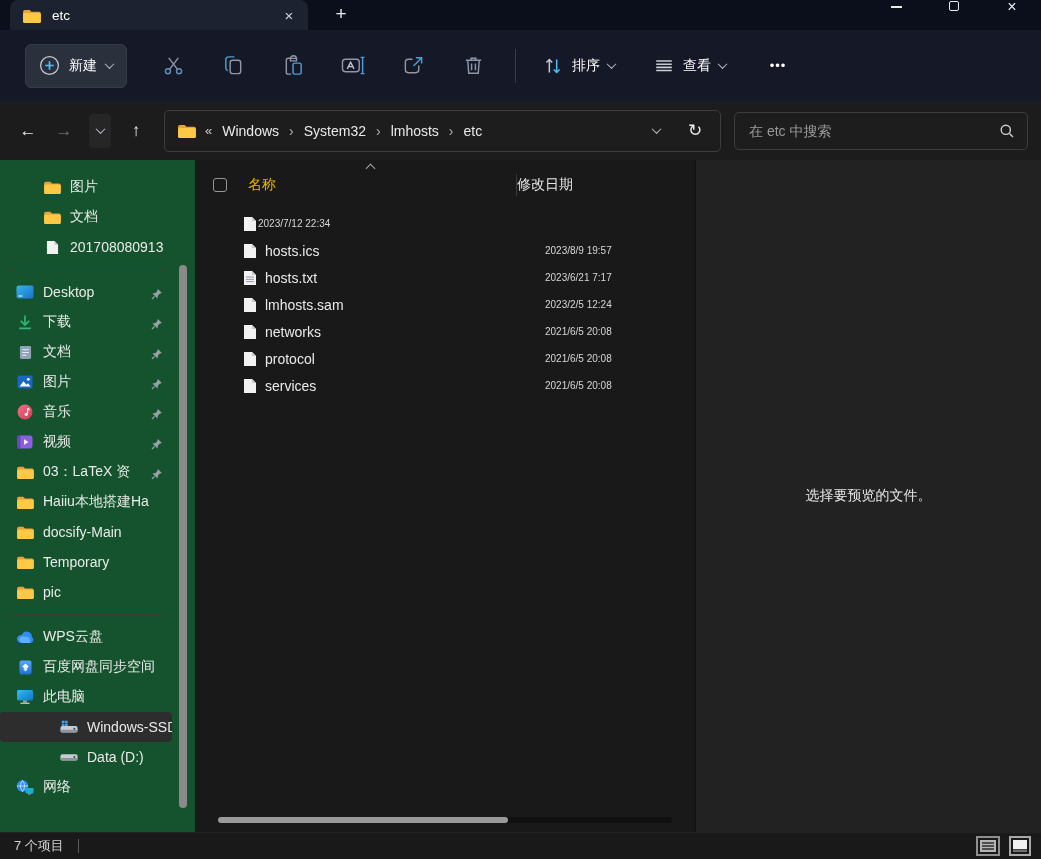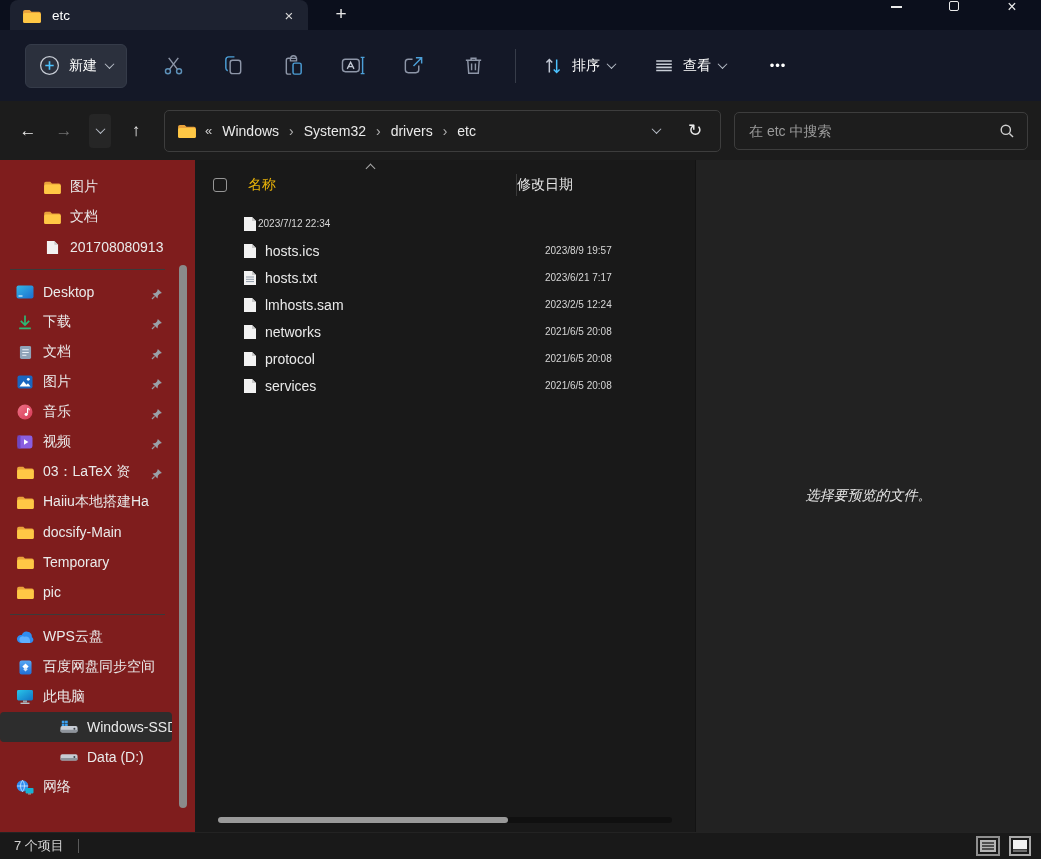--- a/index.html
+++ b/index.html
@@ -53,21 +53,21 @@
                  display:flex; align-items:center; justify-content:center; }
   .searchbox { margin-left:13px; flex:1; height:38px; border:1px solid #3d3d3d; border-radius:5px; background:#1d1d1d;
                display:flex; align-items:center; padding:0 12px 0 14px; }
   .searchbox input { flex:1; background:transparent; border:none; outline:none; color:#eaeaea; font-size:14px; }
   .searchbox input::placeholder { color:#9a9a9a; }
 
   
   .content { display:flex; height:672px; }
 
   
-  .sidebar { position:relative; width:195px; background:#7f1d1d; padding-top:12px; overflow:hidden; }
+  .sidebar { position:relative; width:195px; background:#14532d; padding-top:12px; overflow:hidden; }
   .srow { position:relative; width:172px; height:30px; display:flex; align-items:center; border-radius:4px; }
   .srow .sicon { display:flex; width:18px; justify-content:center; }
   .srow .slabel { margin-left:9px; font-size:14px; color:#eaeaea; white-space:nowrap; overflow:hidden; flex:1; }
   .srow.indent-a { padding-left:43px; }
   .srow.indent-b { padding-left:16px; }
   .srow.indent-c { padding-left:60px; }
   .srow.selected { background:#2d2d2d; }
   .pin { position:absolute; right:9px; top:9px; }
   .sdivider { height:1px; background:#3a3a3a; margin:7px 10px 7px 10px; width:155px; }
   .side-scroll { position:absolute; right:8px; top:105px; width:8px; height:543px; background:#8a8a8a; border-radius:4px; }
@@ -83,21 +83,21 @@
                 border-right:1.3px solid #a8a8a8; border-bottom:1.3px solid #a8a8a8; transform:rotate(-135deg); }
   .frow { height:27px; display:flex; align-items:center; padding-left:48px; }
   .frow .ficon { width:15px; display:flex; }
   .frow .fname { margin-left:7px; font-size:14px; color:#eaeaea; width:280px; }
   .frow .fdate { font-size:10px; color:#d6d6d6; }
   .h-scroll-track { position:absolute; left:23px; bottom:9px; width:454px; height:6px; background:#101010; border-radius:3px; }
   .h-scroll-thumb { position:absolute; left:0; top:0; width:290px; height:6px; background:#9a9a9a; border-radius:3px; }
 
   
   .preview { width:346px; background:#222222; border-left:1px solid #131313;
-             display:flex; align-items:center; justify-content:center;font-style:italic; }
+             display:flex; align-items:center; justify-content:center; }
   .preview-msg { font-size:14px; color:#e6e6e6; }
 
   
   .statusbar { height:27px; background:#191919; border-top:1px solid #232323; display:flex; align-items:center; padding:0 8px 0 14px; }
   .item-count { font-size:13px; color:#d2d2d2; }
   .status-sep { width:1px; height:14px; background:#5a5a5a; margin-left:14px; }
   .status-right { margin-left:auto; display:flex; align-items:center; gap:6px; }
   .view-toggle { width:26px; height:21px; display:flex; align-items:center; justify-content:center; border-radius:2px; }
 </style>
 </head>
@@ -218,21 +218,21 @@
         <svg width="19" height="15" viewBox="0 0 20 16">
             <path d="M1 4q0-2 2-2h5l2 2h8q2 0 2 2v8q0 2-2 2H3q-2 0-2-2z" fill="#e9a23b"></path>
             <rect x="1" y="5.2" width="19" height="10.8" rx="1.8" fill="#ffc845"></rect>
           </svg>
       </span>
       <span class="overflow-glyph">«</span>
       <span class="crumb">Windows</span>
       <span class="crumb-sep">›</span>
       <span class="crumb">System32</span>
       <span class="crumb-sep">›</span>
-      <span class="crumb">drivers</span>
+      <span class="crumb">lmhosts</span>
       <span class="crumb-sep">›</span>
       <span class="crumb">etc</span>
       <span class="addr-spacer"></span>
       <span class="chev"></span>
       <span class="refresh-btn">↻</span>
     </div>
 
     <div class="searchbox">
       <input type="text" placeholder="在 etc 中搜索" style="">
       <span style="display:flex;">

